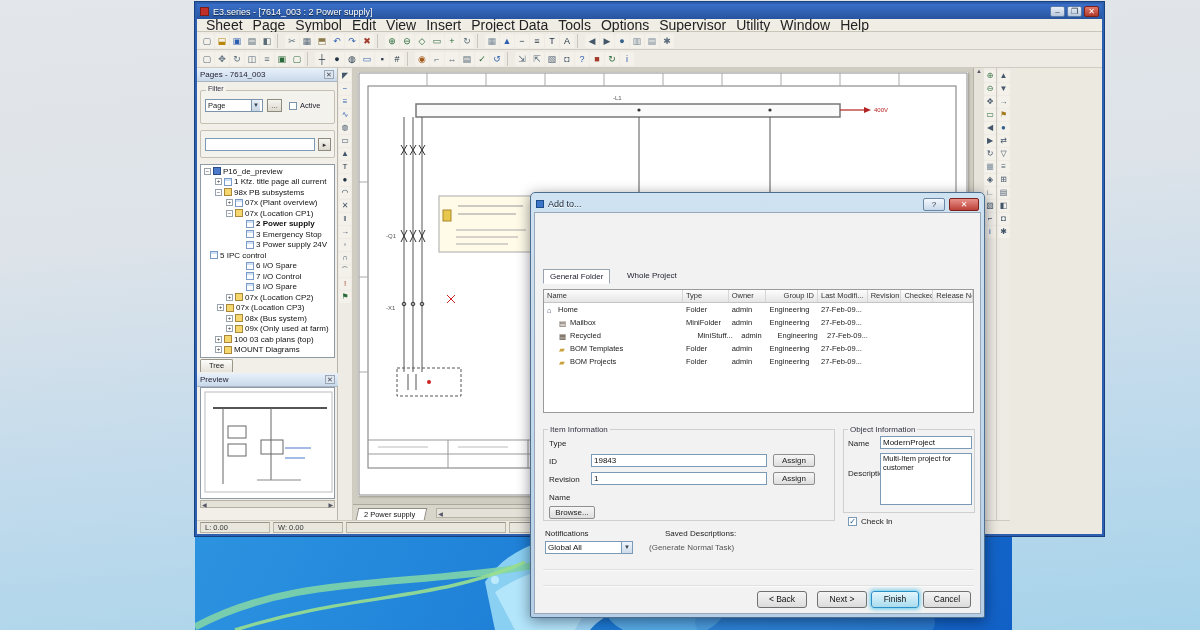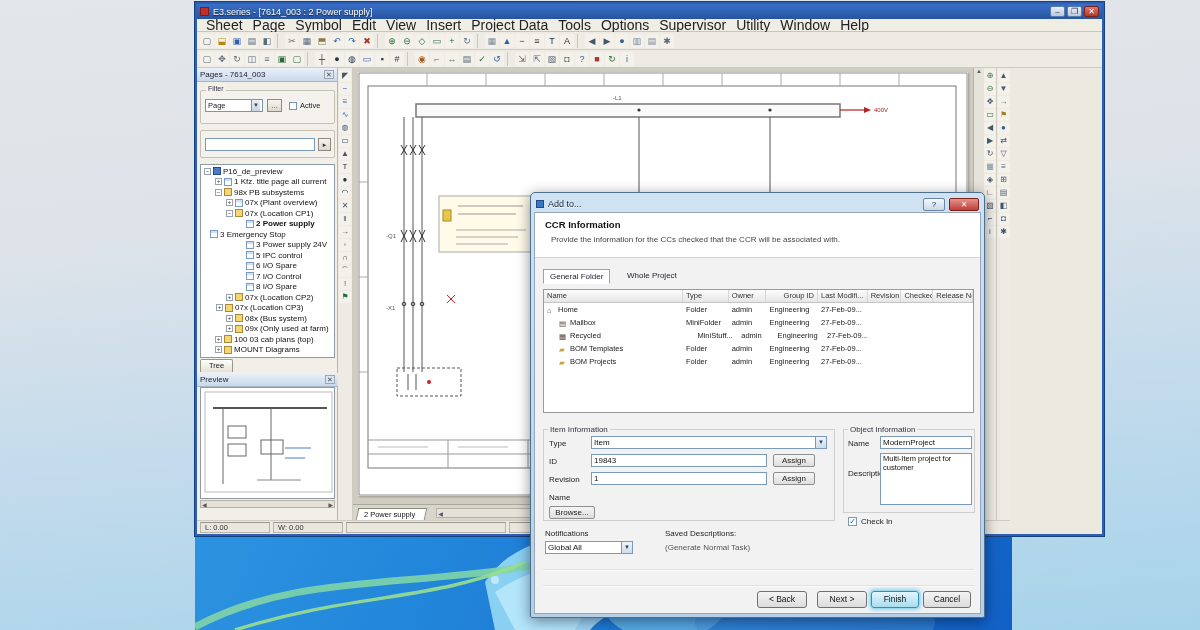--- a/index.html
+++ b/index.html
@@ -278,56 +278,56 @@
             <div class="tree-row" style="padding-left: 25px;">
               <span class="exp">−</span>
               <span class="tico ic-folder"></span>
               <span class="lbl">07x (Location CP1)</span>
             </div>
             <div class="tree-row sel" style="padding-left: 36px;">
               <span class="noexp"></span>
               <span class="tico ic-sheet"></span>
               <span class="lbl">2 Power supply</span>
             </div>
-            <div class="tree-row" style=" text-align: right;">
+            <div class="tree-row" style="padding-left: 36px; text-align: right;">
               <span class="noexp"></span>
               <span class="tico ic-sheet"></span>
               <span class="lbl">3 Emergency Stop</span>
             </div>
             <div class="tree-row" style="padding-left: 36px;">
               <span class="noexp"></span>
               <span class="tico ic-sheet"></span>
               <span class="lbl">3 Power supply 24V</span>
             </div>
+            <div class="tree-row" style="">
+              <span class="noexp"></span>
+              <span class="tico ic-sheet"></span>
+              <span class="lbl">5 IPC control</span>
+            </div>
             <div class="tree-row" style="padding-left: 36px;">
               <span class="noexp"></span>
               <span class="tico ic-sheet"></span>
-              <span class="lbl">5 IPC control</span>
+              <span class="lbl">6 I/O Spare</span>
             </div>
             <div class="tree-row" style="padding-left: 36px;">
               <span class="noexp"></span>
               <span class="tico ic-sheet"></span>
-              <span class="lbl">6 I/O Spare</span>
+              <span class="lbl">7 I/O Control</span>
             </div>
             <div class="tree-row" style="padding-left: 36px;">
               <span class="noexp"></span>
               <span class="tico ic-sheet"></span>
-              <span class="lbl">7 I/O Control</span>
-            </div>
-            <div class="tree-row" style="padding-left: 36px;">
-              <span class="noexp"></span>
-              <span class="tico ic-sheet"></span>
               <span class="lbl">8 I/O Spare</span>
             </div>
             <div class="tree-row" style="padding-left: 25px;">
               <span class="exp">+</span>
               <span class="tico ic-folder"></span>
               <span class="lbl">07x (Location CP2)</span>
             </div>
-            <div class="tree-row" style="padding-left: 15px;">
+            <div class="tree-row" style="padding-left: 9px; margin-left: 7px;">
               <span class="exp">+</span>
               <span class="tico ic-folder"></span>
               <span class="lbl">07x (Location CP3)</span>
             </div>
             <div class="tree-row" style="padding-left: 25px;">
               <span class="exp">+</span>
               <span class="tico ic-folder"></span>
               <span class="lbl">08x (Bus system)</span>
             </div>
             <div class="tree-row" style="padding-left: 25px;">
@@ -553,24 +553,20 @@
     </div>
 
     <div class="abs" id="dlg">
       <div id="dlgtitle">
         <div class="dico"></div>
         <div class="dttl">Add to...</div>
         <div class="dwbtn">?</div>
         <div class="dwbtn close">✕</div>
       </div>
       <div id="dlgbody">
-        <div id="dlghead">
-          <div class="h1">CCR Information</div>
-          <div class="h2">Provide the information for the CCs checked that the CCR will be associated with.</div>
-        </div>
         <div class="dtab active" style="left:8px;top:56px">General Folder</div>
         <div class="dtab" style="left:86px;top:56px">Whole Project</div>
 
         <div id="dlgtable">
             <div class="thdr">
               <div style="width: 140px;">Name</div>
               <div style="width: 46px;">Type</div>
               <div style="width: 38px;">Owner</div>
               <div style="width: 52px; text-align: right;">Group ID</div>
               <div style="width: 50px;">Last Modifi...</div>
@@ -627,24 +623,20 @@
               <div style="width: 34px;"></div>
               <div style="width: 32px;"></div>
               <div style="width: 40px;"></div>
             </div>
           </div>
 
         <fieldset class="dgrp" style="left:8px;top:212px;width:292px;height:96px">
           <legend>Item Information</legend>
         </fieldset>
         <div class="flabel" style="left:14px;top:226px">Type</div>
-        <div class="finput fcombo" style="left:56px;top:223px;width:236px">
-          <span>Item</span>
-          <span class="dd2">▼</span>
-        </div>
         <div class="flabel" style="left:14px;top:244px">ID</div>
         <div class="finput" style="left:56px;top:241px;width:176px">19843</div>
         <div class="dbtn" style="left:238px;top:241px;width:42px;height:13px;line-height:12px">Assign</div>
         <div class="flabel" style="left:14px;top:262px">Revision</div>
         <div class="finput" style="left:56px;top:259px;width:176px">1</div>
         <div class="dbtn" style="left:238px;top:259px;width:42px;height:13px;line-height:12px">Assign</div>
         <div class="flabel" style="left:14px;top:280px">Name</div>
         <div class="dbtn" style="left:14px;top:293px;width:46px;height:13px;line-height:12px">Browse...</div>
 
         <fieldset class="dgrp" style="left:308px;top:212px;width:132px;height:88px">
@@ -658,21 +650,21 @@
           <span class="box">✓</span>
           <span>Check In</span>
         </div>
 
         <div class="flabel" style="left:10px;top:316px">Notifications</div>
         <div class="finput fcombo" style="left:10px;top:328px;width:88px">
           <span>Global All</span>
           <span class="dd2">▼</span>
         </div>
         <div class="flabel" style="left:130px;top:316px">Saved Descriptions:</div>
-        <div class="flabel" style="left:130px;top:330px;color:#555">(Generate Normal Task)</div>
+        <div class="flabel" style="left:114px;top:330px;color:#555">(Generate Normal Task)</div>
 
         <div class="sepline" style="top:356px"></div>
         <div class="sepline" style="top:372px"></div>
 
         <div id="dlgbuttons">
             <div class="navbtn" style="left: 222px; width: 50px; top: 378px;">&lt; Back</div>
             <div class="navbtn" style="left: 282px; width: 50px; top: 378px;">Next &gt;</div>
             <div class="navbtn default" style="left: 336px; width: 48px; top: 378px;">Finish</div>
             <div class="navbtn" style="left: 388px; width: 48px; top: 378px;">Cancel</div>
           </div>

